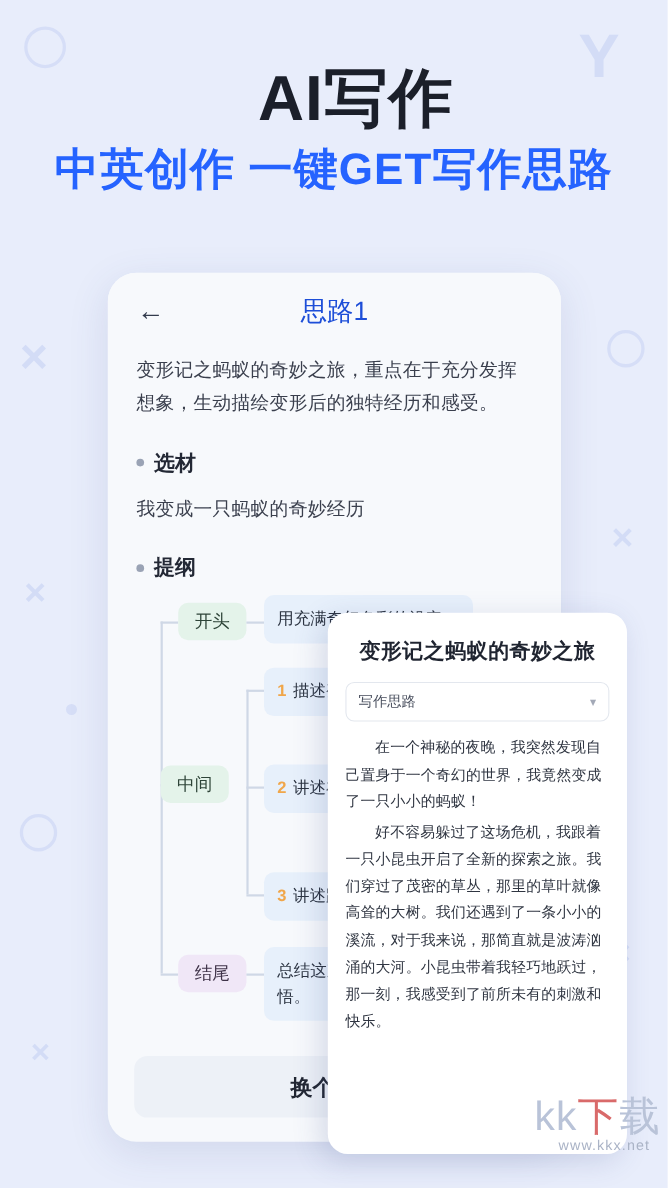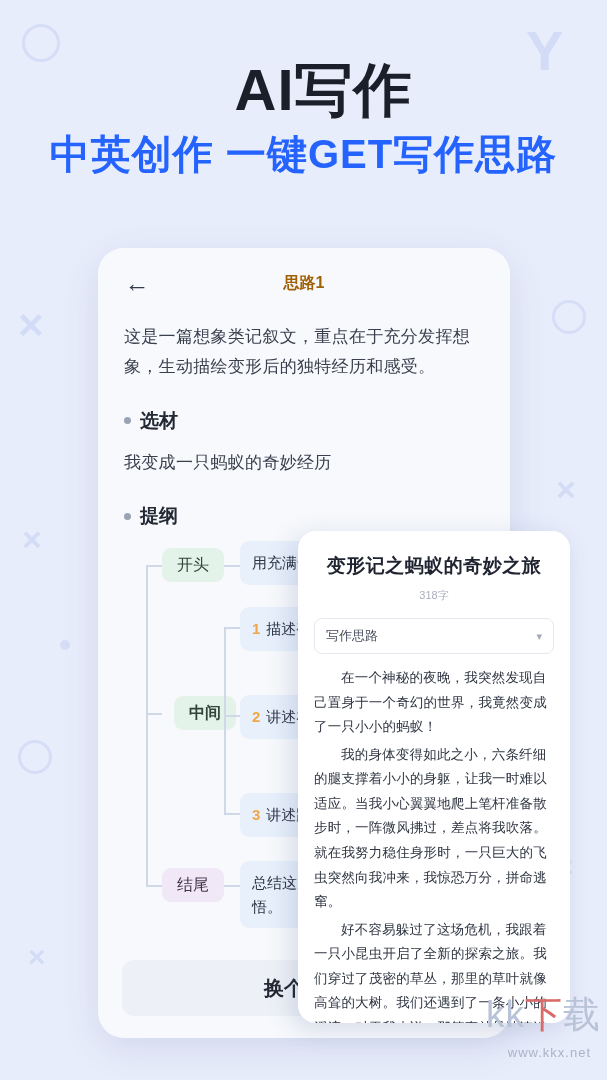--- a/index.html
+++ b/index.html
@@ -81,23 +81,23 @@
     position: absolute;
     left: 24px; top: 50%;
     transform: translateY(-50%);
     width: 30px; height: 30px;
     display: flex; align-items: center; justify-content: center;
     color: #333b4d;
     font-size: 25px;
     line-height: 1;
   }
   .phone-title {
-    font-size: 16px;
-    font-weight: 700;
-    color: #a16207;
+    font-size: 24px;
+    font-weight: 400;
+    color: #1d4ed8;
   }
   .phone-body {
     padding: 4px 26px 0 26px;
   }
   .sec-head {
     display: flex;
     align-items: center;
     gap: 9px;
     margin-top: 26px;
     margin-bottom: 14px;
@@ -188,21 +188,21 @@
     align-items: center;
     justify-content: center;
     font-size: 20px;
     font-weight: 700;
     color: #222733;
   }
 
   
   .front-card {
     position: absolute;
-    left: 298px; top: 531px;
+    left: 298px; top: 557px;
     width: 272px; height: 492px;
     background: #ffffff;
     border-radius: 18px;
     box-shadow: -6px 6px 26px rgba(60,80,140,0.18);
     overflow: hidden;
     padding: 0 0 0 0;
   }
   .front-title {
     margin-top: 22px;
     text-align: center;
@@ -247,21 +247,21 @@
     position: absolute;
     right: 6px; bottom: 40px;
     font-size: 37px;
     font-weight: 400;
     color: #b9c3d8;
     letter-spacing: 1px;
   }
   .watermark .red { color: #d96a6a; }
   .wm-sub {
     position: absolute;
-    right: 16px; bottom: 20px;
+    right: 16px; bottom: 32px;
     font-size: 13px;
     color: #aab3c6;
     letter-spacing: 1px;
   }
 </style>
 </head>
 <body>
 
 <div id="root">
 
@@ -283,21 +283,21 @@
   </div>
 
   <div class="phone-card">
     <div class="phone-top">
       <div class="back-arrow">←</div>
       <div class="phone-title">思路1</div>
     </div>
 
     <div class="phone-body">
 
-      <div class="sec-text">这是一篇想象类记叙文，重点在于充分发挥想象，生动描绘变形后的独特经历和感受。</div>
+      <div class="sec-text">变形记之蚂蚁的奇妙之旅，重点在于充分发挥想象，生动描绘变形后的独特经历和感受。</div>
 
       <div class="sec-head">
         <span class="sec-dot"></span>
         <span class="sec-title">选材</span>
       </div>
       <div class="sec-text">我变成一只蚂蚁的奇妙经历</div>
 
       <div class="sec-head">
         <span class="sec-dot"></span>
         <span class="sec-title">提纲</span>
@@ -311,21 +311,21 @@
         <div class="hline" style="left:22px; top:338px; width:16px;"></div>
 
         <div class="node node-l1" style="left:38px; top:1px;">
           <span>开头</span>
         </div>
         <div class="node-plain" style="position:absolute; left:116px; top:-6px; width:190px;">
           <span>用充满奇幻色彩的设定。</span>
         </div>
         <div class="hline" style="left:100px; top:18px; width:16px;"></div>
 
-        <div class="node node-l1 mid" style="left:50px; top:149px;font-weight:bold;">
+        <div class="node node-l1 mid" style="left:22px; top:149px;">
           <span>中间</span>
         </div>
         <div class="vline" style="left:100px; top:80px; height:186px;"></div>
         <div class="hline" style="left:100px; top:166px; width:0px;"></div>
         <div class="hline" style="left:100px; top:80px; width:16px;"></div>
         <div class="hline" style="left:100px; top:168px; width:16px;"></div>
         <div class="hline" style="left:100px; top:266px; width:16px;"></div>
 
         <div class="node-l2" style="position:absolute; left:116px; top:60px; width:190px;">
           <span class="num">1</span><span>描述变成蚂蚁不适应。</span>
@@ -347,28 +347,26 @@
       </div>
     </div>
 
     <div class="change-btn">
       <span>换个思路</span>
     </div>
   </div>
 
   <div class="front-card">
     <div class="front-title">变形记之蚂蚁的奇妙之旅</div>
-    <div class="front-count">318字</div>
     <div class="front-select">
       <span>写作思路</span>
       <span class="chev">▾</span>
     </div>
     <div class="front-text">
       <p>在一个神秘的夜晚，我突然发现自己置身于一个奇幻的世界，我竟然变成了一只小小的蚂蚁！</p>
-      <p>我的身体变得如此之小，六条纤细的腿支撑着小小的身躯，让我一时难以适应。当我小心翼翼地爬上笔杆准备散步时，一阵微风拂过，差点将我吹落。就在我努力稳住身形时，一只巨大的飞虫突然向我冲来，我惊恐万分，拼命逃窜。</p>
       <p>好不容易躲过了这场危机，我跟着一只小昆虫开启了全新的探索之旅。我们穿过了茂密的草丛，那里的草叶就像高耸的大树。我们还遇到了一条小小的溪流，对于我来说，那简直就是波涛汹涌的大河。小昆虫带着我轻巧地跃过，那一刻，我感受到了前所未有的刺激和快乐。</p>
     </div>
   </div>
 
   <div class="watermark">
     <span>kk</span><span class="red">下</span><span>载</span>
   </div>
   <div class="wm-sub">www.kkx.net</div>
 
 </div>

